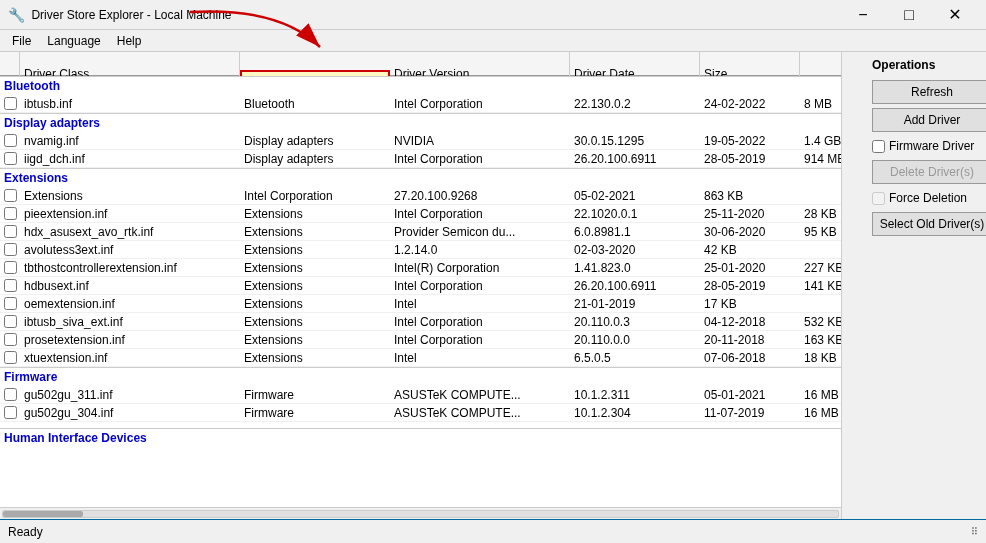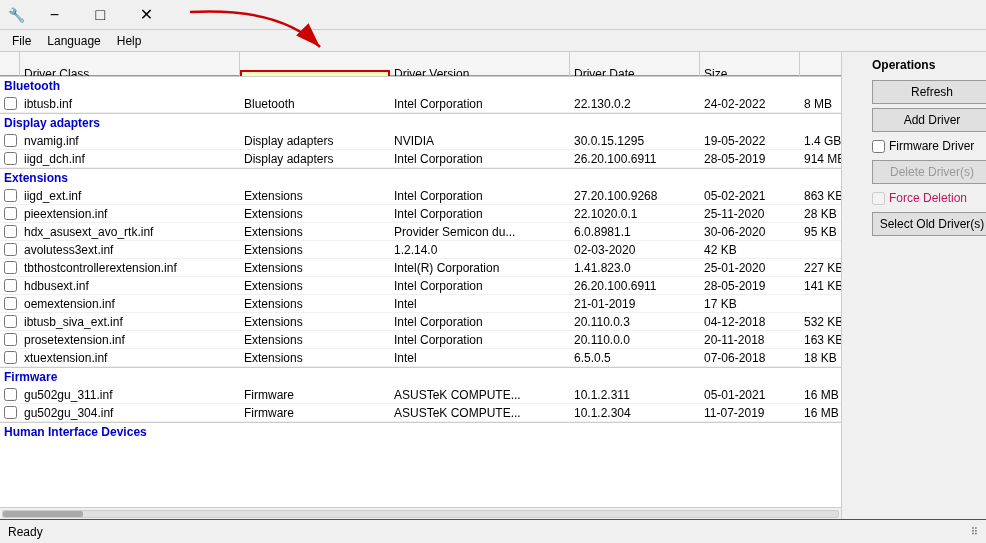--- a/index.html
+++ b/index.html
@@ -208,20 +208,21 @@
     <defs>
       <marker id="arrowhead" markerWidth="10" markerHeight="7" refX="10" refY="3.5" orient="auto">
         <polygon points="0 0, 10 3.5, 0 7" fill="#cc0000"></polygon>
       </marker>
     </defs>
     <path d="M 30,10 Q 120,5 160,45" stroke="#cc0000" stroke-width="2.5" fill="none" marker-end="url(#arrowhead)"></path>
   </svg>
 
   <div class="title-bar">
     <span style="margin-right:6px; font-size:14px;">🔧</span>
+    <span class="title-bar-text">Driver Store Explorer - Local Machine</span>
     <div class="title-bar-controls">
       <button class="title-bar-btn">−</button>
       <button class="title-bar-btn">□</button>
       <button class="title-bar-btn close">✕</button>
     </div>
   </div>
 
   <div class="menu-bar">
     <span class="menu-item">File</span>
     <span class="menu-item">Language</span>
@@ -285,21 +286,20 @@
             <div class="cell">914 MB</div>
           </div>
           <div style="display: flex; flex-direction: column;">
             <hr class="section-divider">
             <span class="section-header">Extensions</span>
           </div>
           <div class="table-row">
             <div class="cell cell-checkbox">
               <input type="checkbox" style="">
             </div>
-            <div class="cell">iigd_ext.inf</div>
             <div class="cell">Extensions</div>
             <div class="cell">Intel Corporation</div>
             <div class="cell">27.20.100.9268</div>
             <div class="cell">05-02-2021</div>
             <div class="cell">863 KB</div>
           </div>
           <div class="table-row">
             <div class="cell cell-checkbox">
               <input type="checkbox" style="">
             </div>
@@ -415,21 +415,21 @@
             <div class="cell cell-checkbox">
               <input type="checkbox" style="">
             </div>
             <div class="cell">gu502gu_304.inf</div>
             <div class="cell">Firmware</div>
             <div class="cell">ASUSTeK COMPUTE...</div>
             <div class="cell">10.1.2.304</div>
             <div class="cell">11-07-2019</div>
             <div class="cell">16 MB</div>
           </div>
-          <div style="display: flex; flex-direction: column;">
+          <div style="display: flex; flex-direction: column; margin-top: 6px;">
             <hr class="section-divider">
             <span class="section-header">Human Interface Devices</span>
           </div>
         </div>
 
       <div class="scrollbar-area">
         <div class="scrollbar-track">
           <div class="scrollbar-thumb"></div>
         </div>
       </div>
@@ -443,21 +443,21 @@
 
       <div class="sidebar-check-row">
         <input type="checkbox" id="chk-install" style="">
         <label for="chk-install">Firmware Driver</label>
       </div>
 
       <button class="sidebar-btn" disabled="">Delete Driver(s)</button>
 
       <div class="sidebar-check-row">
         <input type="checkbox" id="chk-force" disabled="" style="">
-        <label for="chk-force" style="color:#be185d;">Force Deletion</label>
+        <label for="chk-force" style="color:#000000;">Force Deletion</label>
       </div>
 
       <button class="sidebar-btn">Select Old Driver(s)</button>
     </div>
   </div>
 
   <div class="status-bar">
     <span>Ready</span>
     <span style="margin-left: auto; font-size:10px; color:#666;">⠿</span>
   </div>

